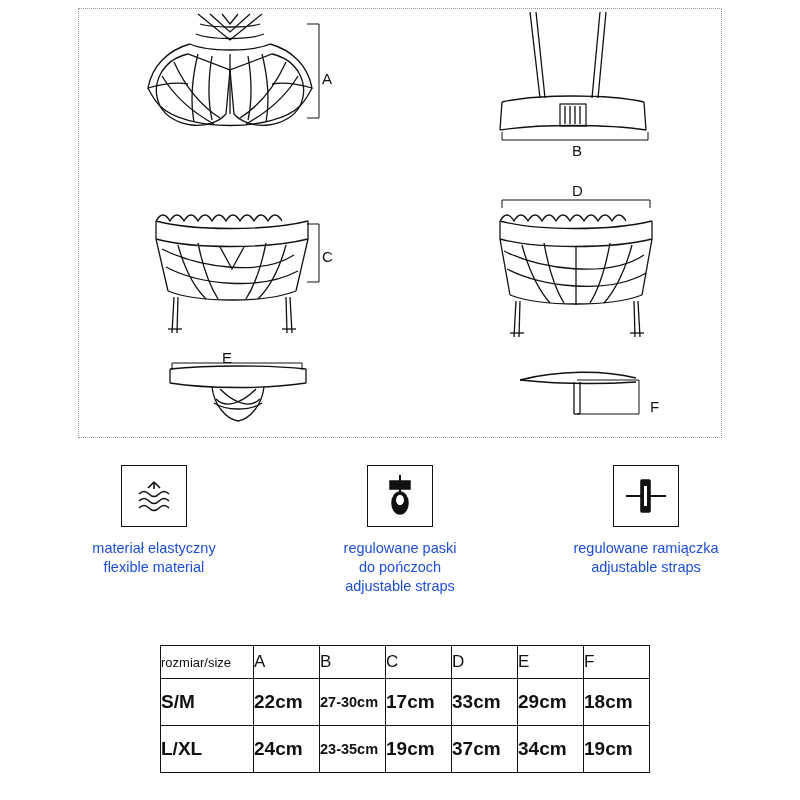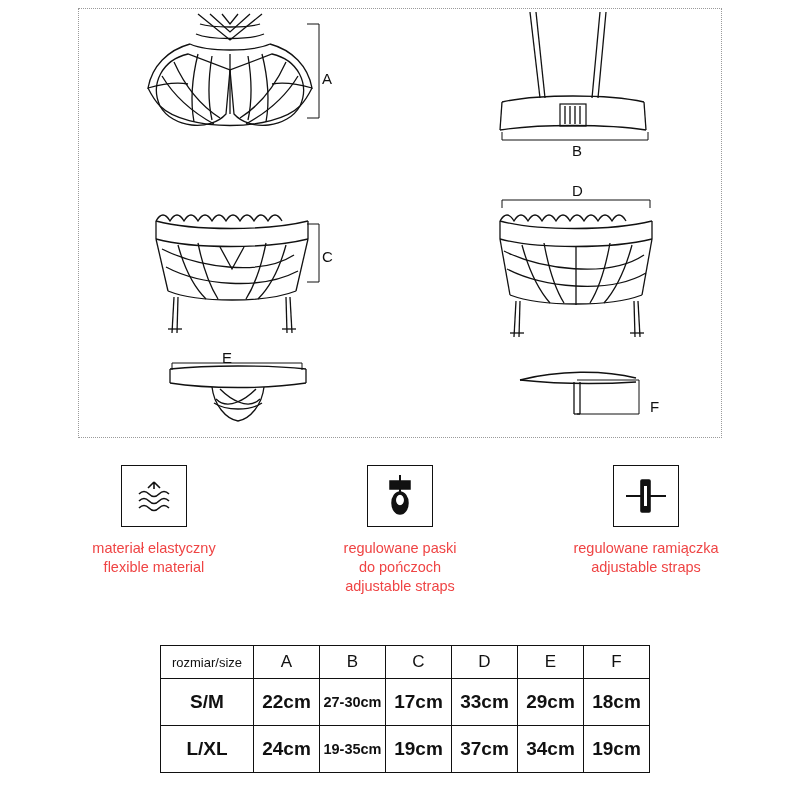--- a/index.html
+++ b/index.html
@@ -53,35 +53,34 @@
     border:1.4px solid #111;
     display:flex;align-items:center;justify-content:center;
     box-sizing:border-box;
     background:#fff;
   }
   .feature .caption{
     margin-top:12px;
     text-align:center;
     font-size:14.5px;
     line-height:1.32;
-    color:#ef4444;
+    color:#1d4ed8;
     white-space:pre-line;
   }
 
   
   .size-table{
     position:absolute;
     left:160px;top:645px;
     width:482px;
     border-collapse:collapse;
     table-layout:fixed;
   }
   .size-table td,.size-table th{
     border:1px solid #111;
-    text-align:center;
     font-weight:normal;
     color:#111;
     padding:0;
     height:46px;
     vertical-align:middle;
   }
   .size-table .hdr td{
     font-size:14px;
     height:32px;
   }
@@ -332,21 +331,21 @@
         <td>22cm</td>
         <td class="narrow">27-30cm</td>
         <td>17cm</td>
         <td>33cm</td>
         <td>29cm</td>
         <td>18cm</td>
       </tr>
       <tr class="row">
         <td class="sz">L/XL</td>
         <td>24cm</td>
-        <td class="narrow">19-35cm</td>
+        <td class="narrow">23-35cm</td>
         <td>19cm</td>
         <td>37cm</td>
         <td>34cm</td>
         <td>19cm</td>
       </tr>
     </tbody>
   </table>
 
 </div>
 

